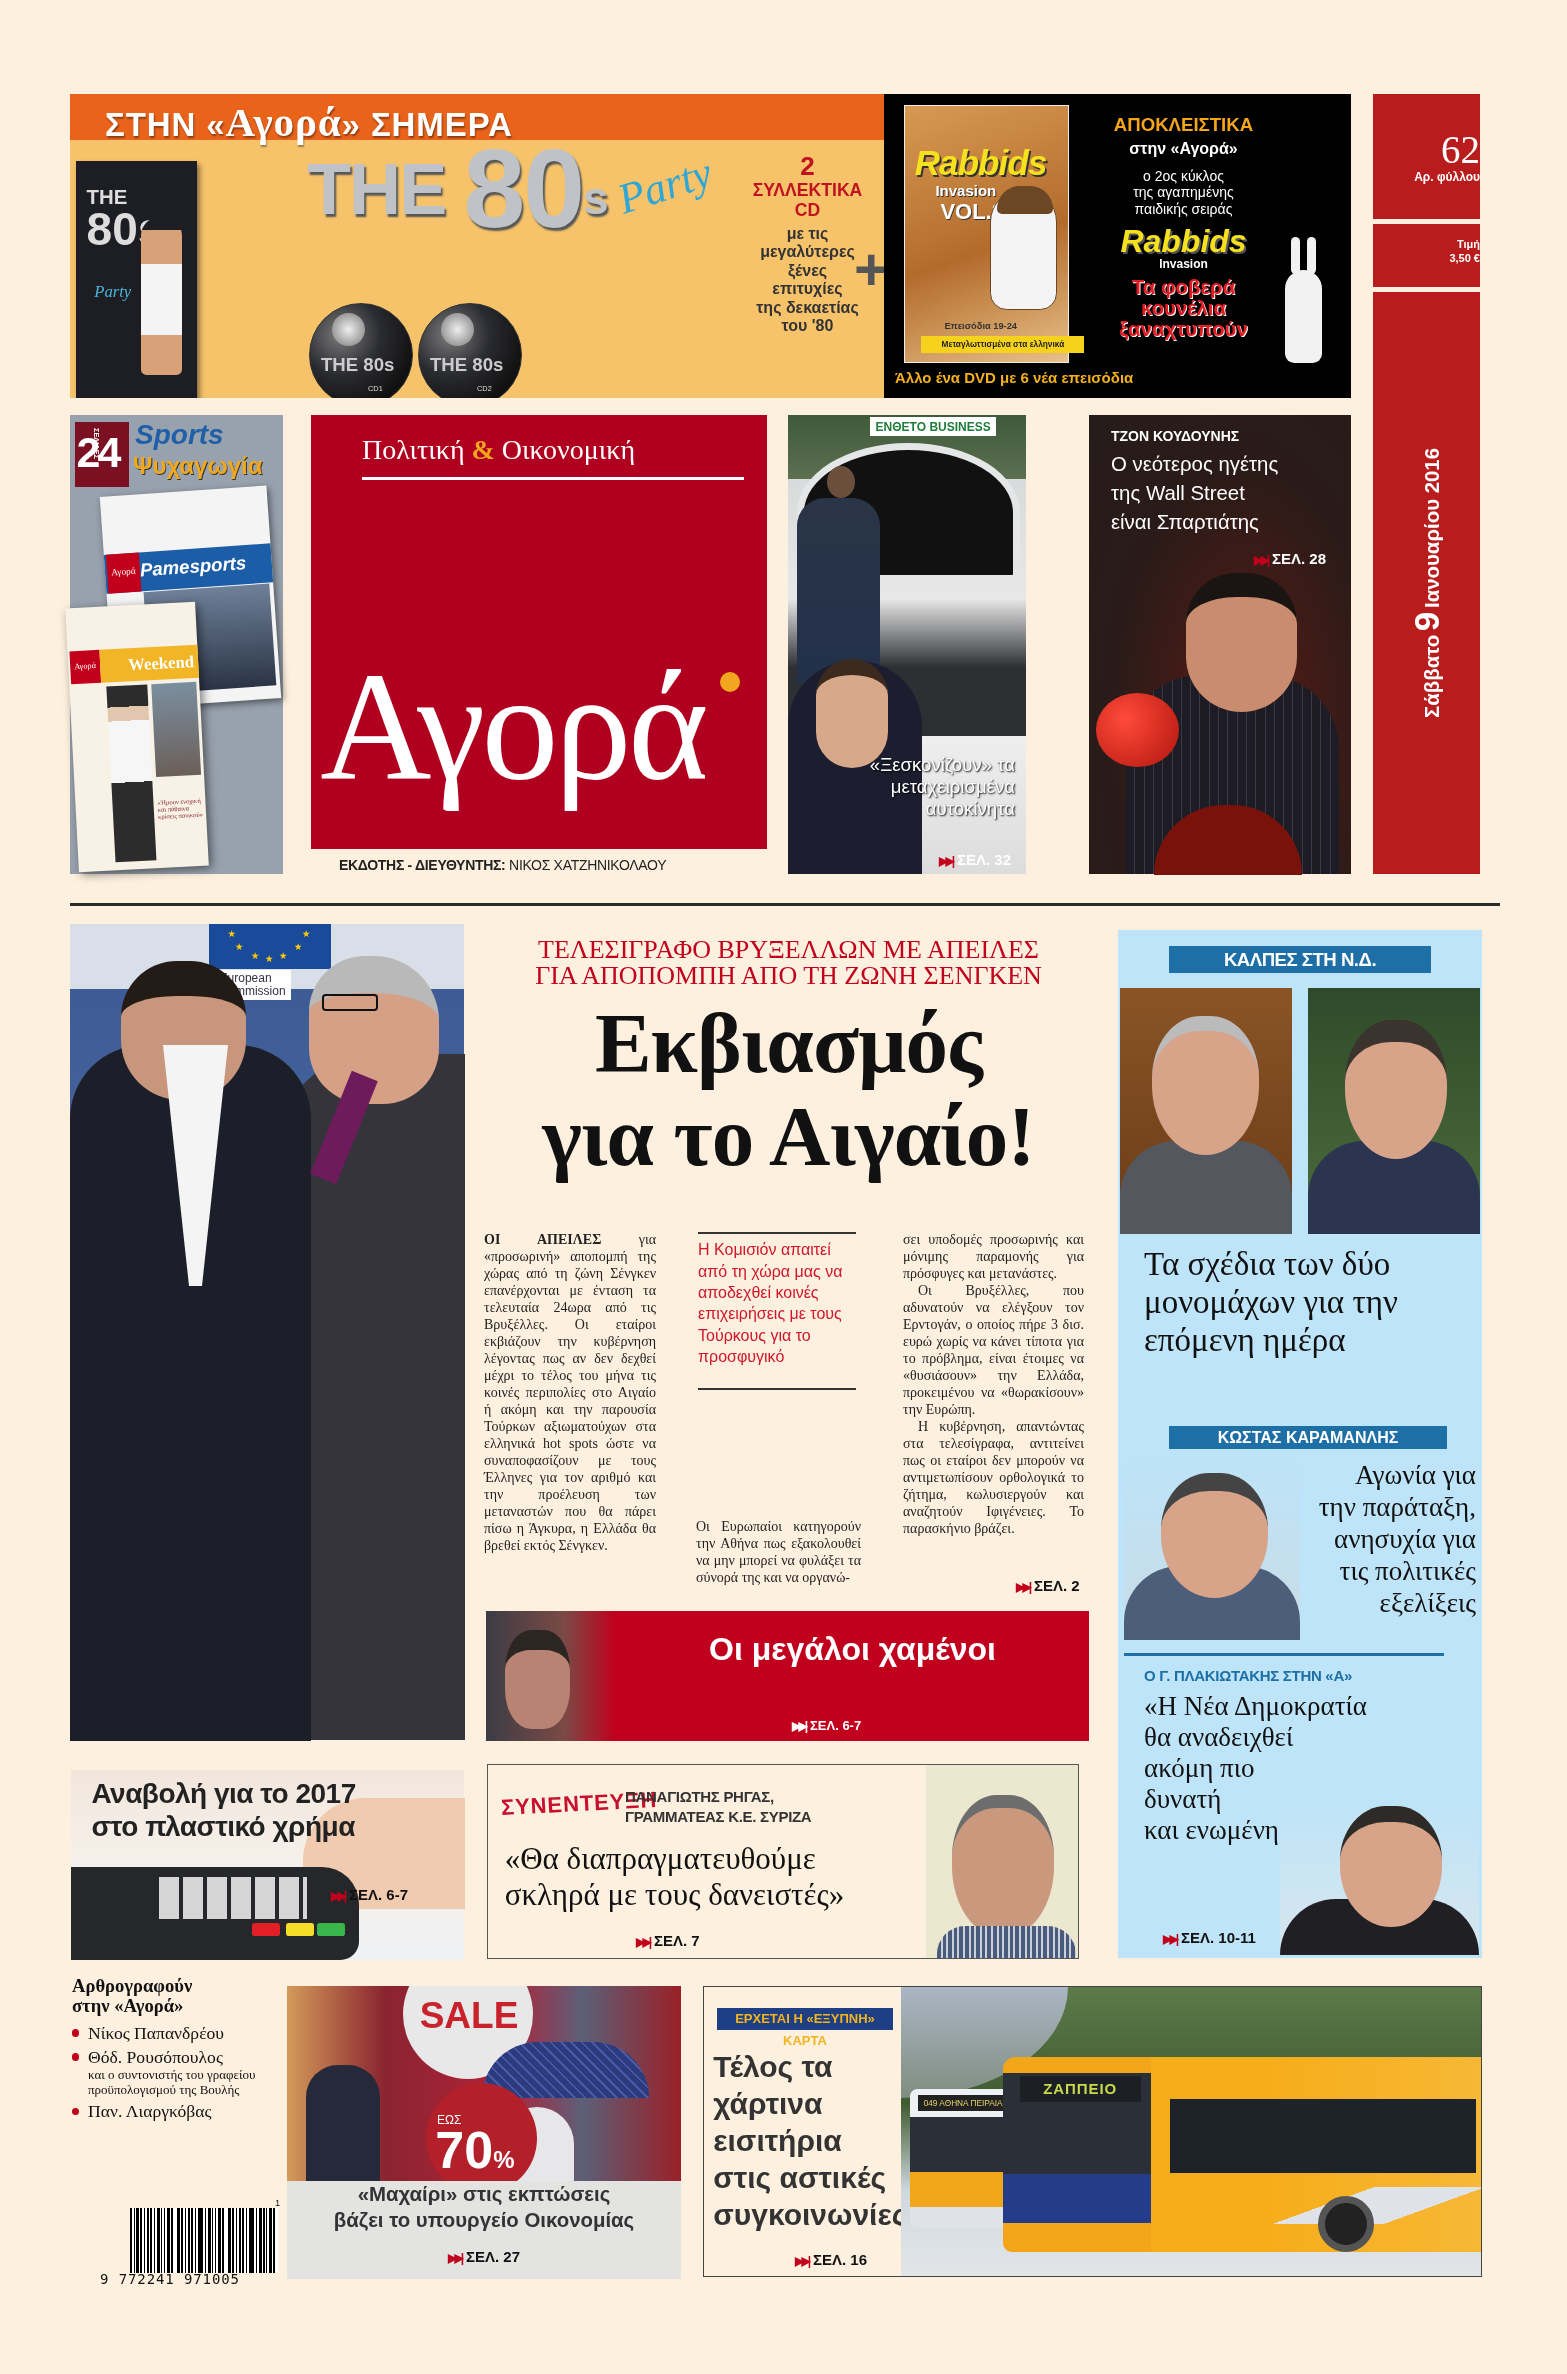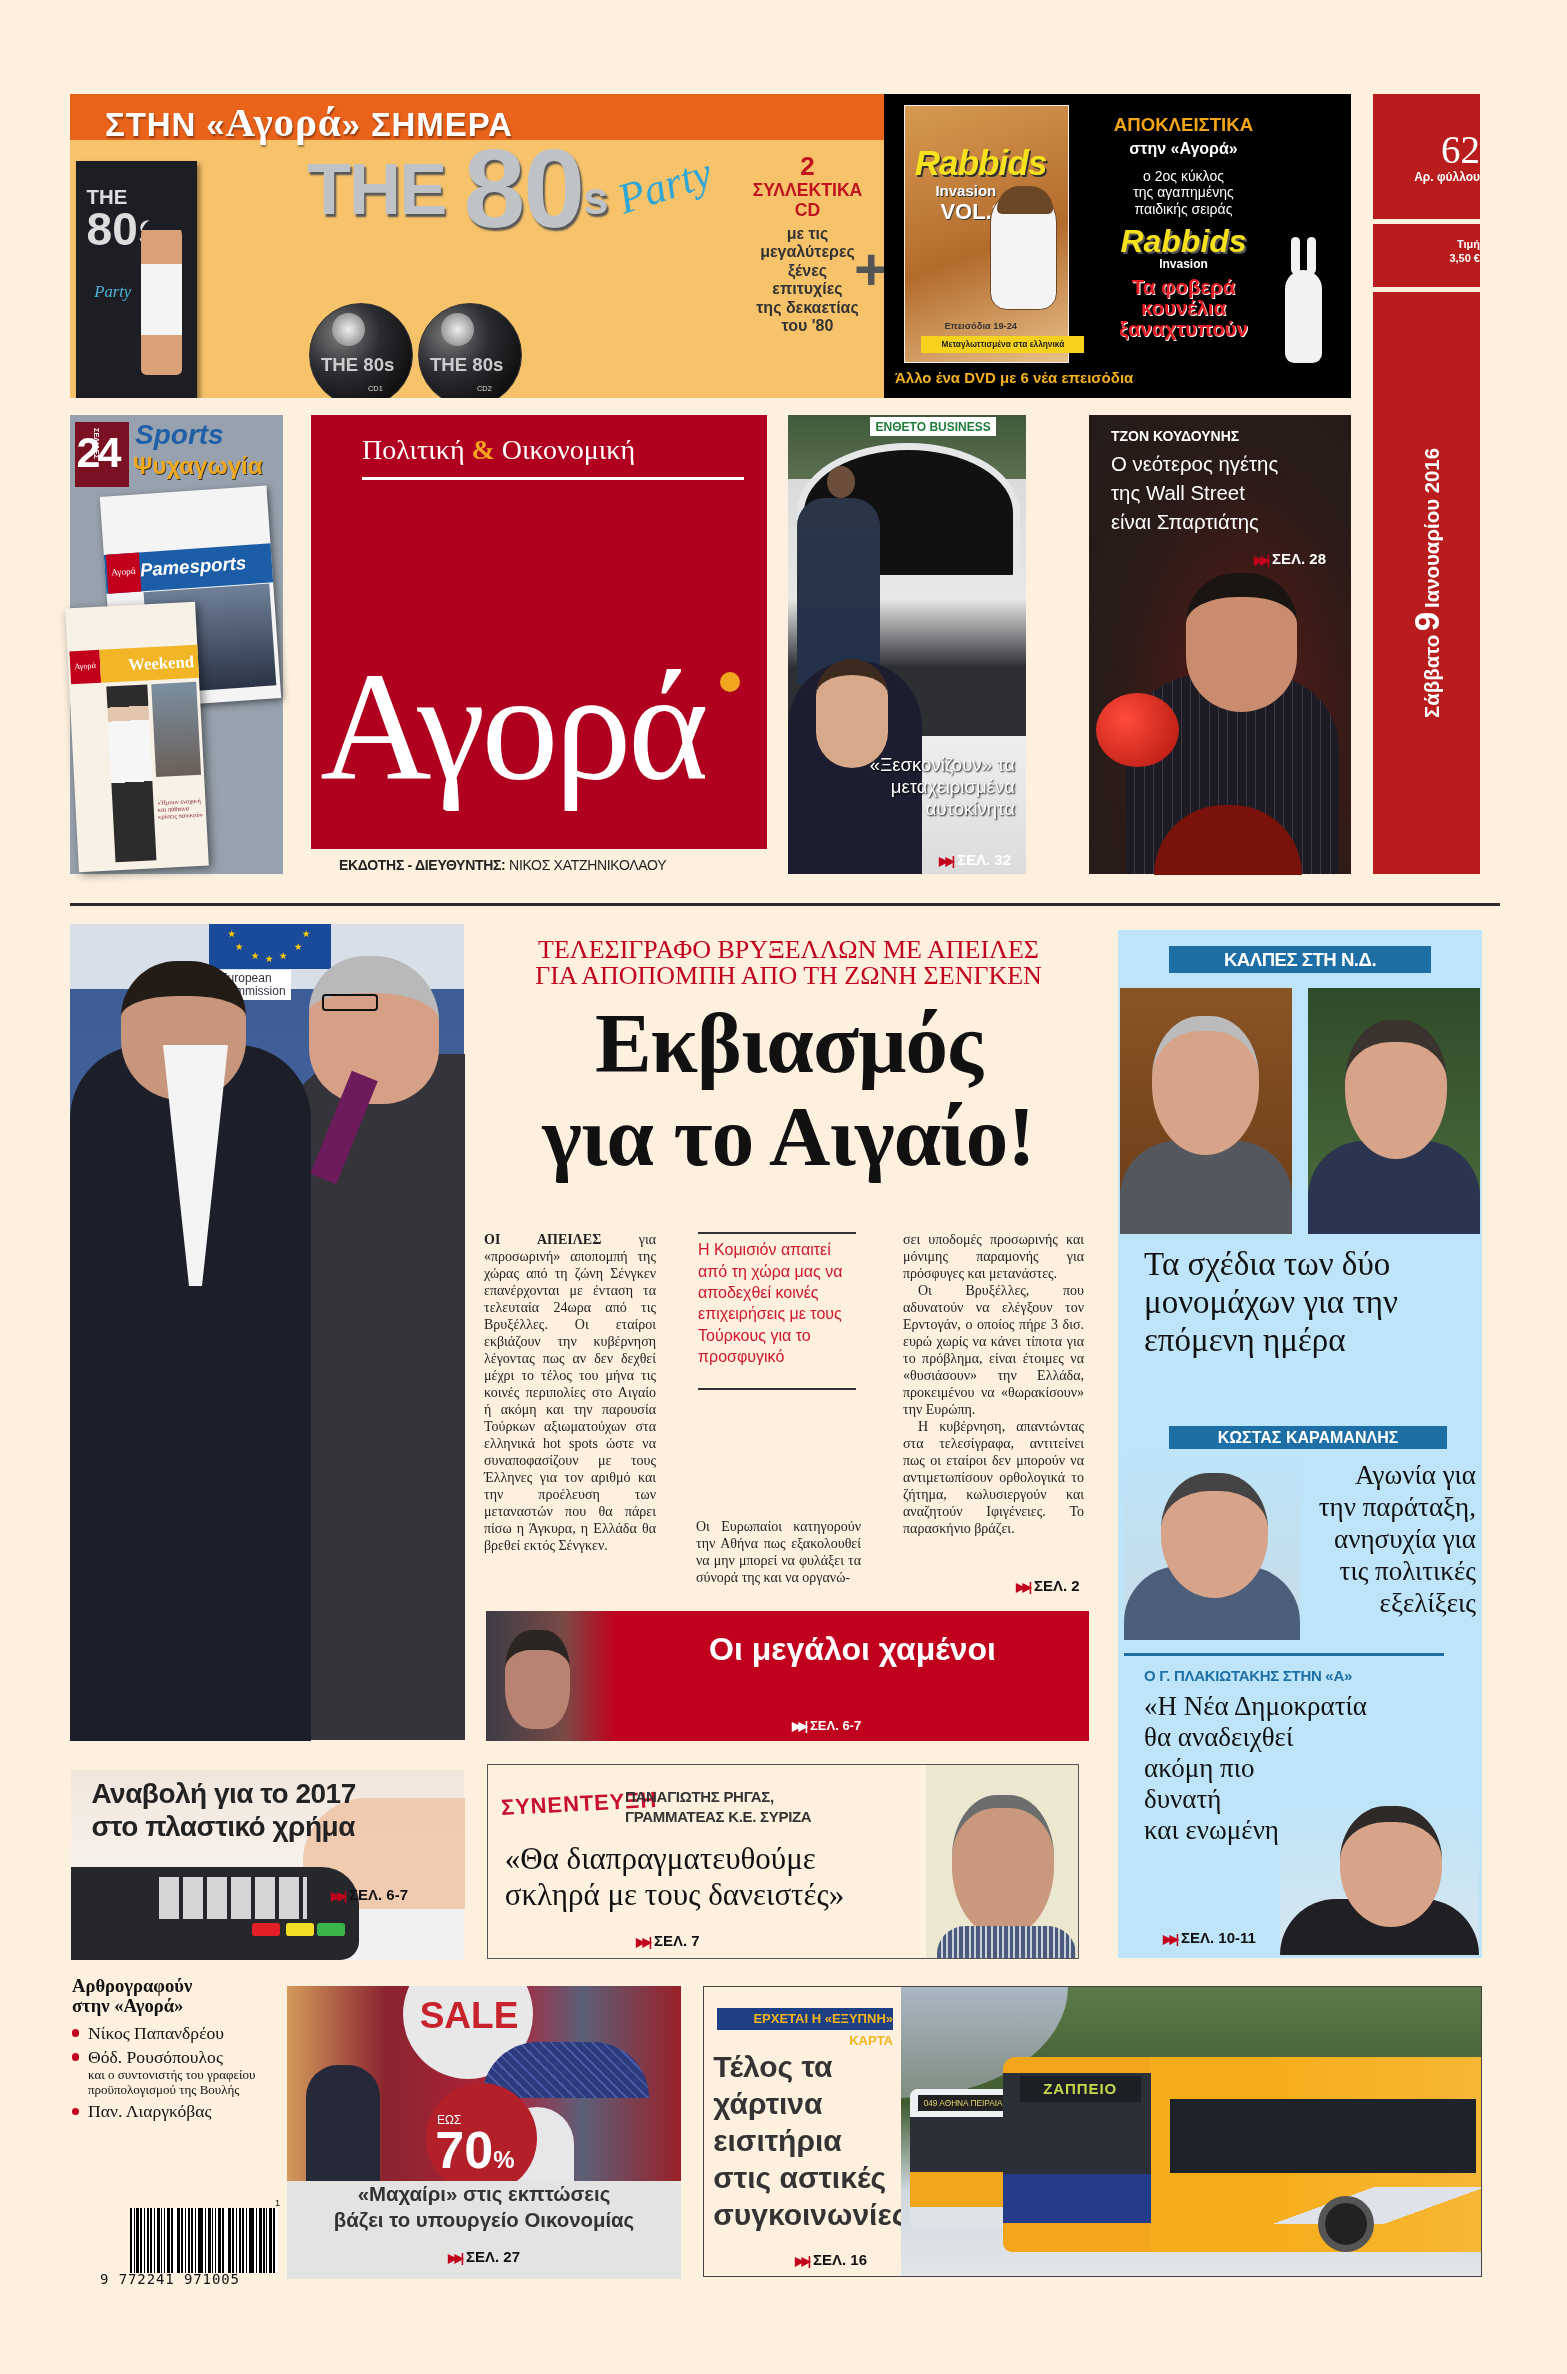--- a/index.html
+++ b/index.html
@@ -203,21 +203,21 @@
 #sale .b2 .p{position:absolute;left:9.3px;top:41px;color:#fff;font-weight:bold;font-size:52px;line-height:52px}
 #sale .b2 .p small{font-size:24px}
 #sale .umb{position:absolute;left:195px;top:56px;width:167px;height:56px;border-radius:83px 83px 0 0;background:repeating-linear-gradient(45deg,#2c3b7d 0,#2c3b7d 5.6px,#4b5aa6 5.6px,#4b5aa6 7.4px)}
 #sale .coat{position:absolute;left:213px;top:121px;width:74px;height:83px;background:#e7e7ea;border-radius:37px 37px 0 0}
 #sale .man{position:absolute;left:18.6px;top:79px;width:74px;height:121px;background:#26293a;border-radius:32px 32px 0 0}
 #sale .t{position:absolute;left:0;top:195px;width:100%;text-align:center;color:#333;font-weight:bold;font-size:20.4px;line-height:26px}
 #sale .sel{position:absolute;left:0;top:262px;width:100%;text-align:center}
 
 
 #bus{left:703px;top:1986px;width:779px;height:291px;border:1.9px solid #444;background:#fdf0df;overflow:hidden}
-#bus .tag{position:absolute;left:13px;top:21.3px;width:176px;height:22px;background:#1f3f84;color:#f2b41f;font-weight:bold;font-size:13px;text-align:right;line-height:22px}
+#bus .tag{position:absolute;left:13px;top:21.3px;width:176px;height:22px;background:#1f3f84;color:#f2b41f;font-weight:bold;font-size:13px;text-align:center;line-height:22px}
 #bus .t{position:absolute;left:9.3px;top:61px;width:186px;text-align:left;color:#333;font-weight:bold;font-size:30px;line-height:37px}
 #bus .sel{position:absolute;left:91px;top:264px}
 #bus .ph{position:absolute;left:197px;top:0;width:583px;height:291px;background:linear-gradient(#5d7a4a 0,#3f5b30 40%,#cfd8de 70%,#e3e6e9)}
 #bus .sky{position:absolute;left:0;top:0;width:167px;height:111px;background:linear-gradient(#aab7c4,#7f8d80);border-radius:0 0 100% 0}
 #bus .bus1{position:absolute;left:9.3px;top:102px;width:111px;height:139px;background:linear-gradient(#eef1f4 0,#eef1f4 20%,#2b3038 20%,#2b3038 60%,#f2a71b 60%,#f2a71b 85%,#dfe3e8 85%);border-radius:7.4px}
 #bus .bus1 .d{position:absolute;left:7.4px;top:5.6px;width:96px;height:16.7px;background:#222;color:#e3d36a;font-size:8.3px;line-height:16.7px;text-align:center}
 #bus .bus2{position:absolute;left:102px;top:70px;width:482px;height:195px;background:linear-gradient(90deg,#f6ad1a 0,#f6ad1a 55%,#f7b836 100%);border-radius:13px 0 0 9.3px}
 #bus .bus2 .fr{position:absolute;left:0;top:0;width:148px;height:195px;background:linear-gradient(#f3a61a 0,#f3a61a 8%,#2a2f38 8%,#2a2f38 60%,#253c8b 60%,#253c8b 85%,#f3a61a 85%);border-radius:13px 0 0 9.3px}
 #bus .bus2 .d{position:absolute;left:16.7px;top:18.6px;width:121px;height:26px;background:#1c1f24;color:#c8d94b;font-size:15px;font-weight:bold;line-height:26px;text-align:center;letter-spacing:0.9px}
 #bus .bus2 .win{position:absolute;left:167px;top:42px;width:306px;height:74px;background:#1e2229}

